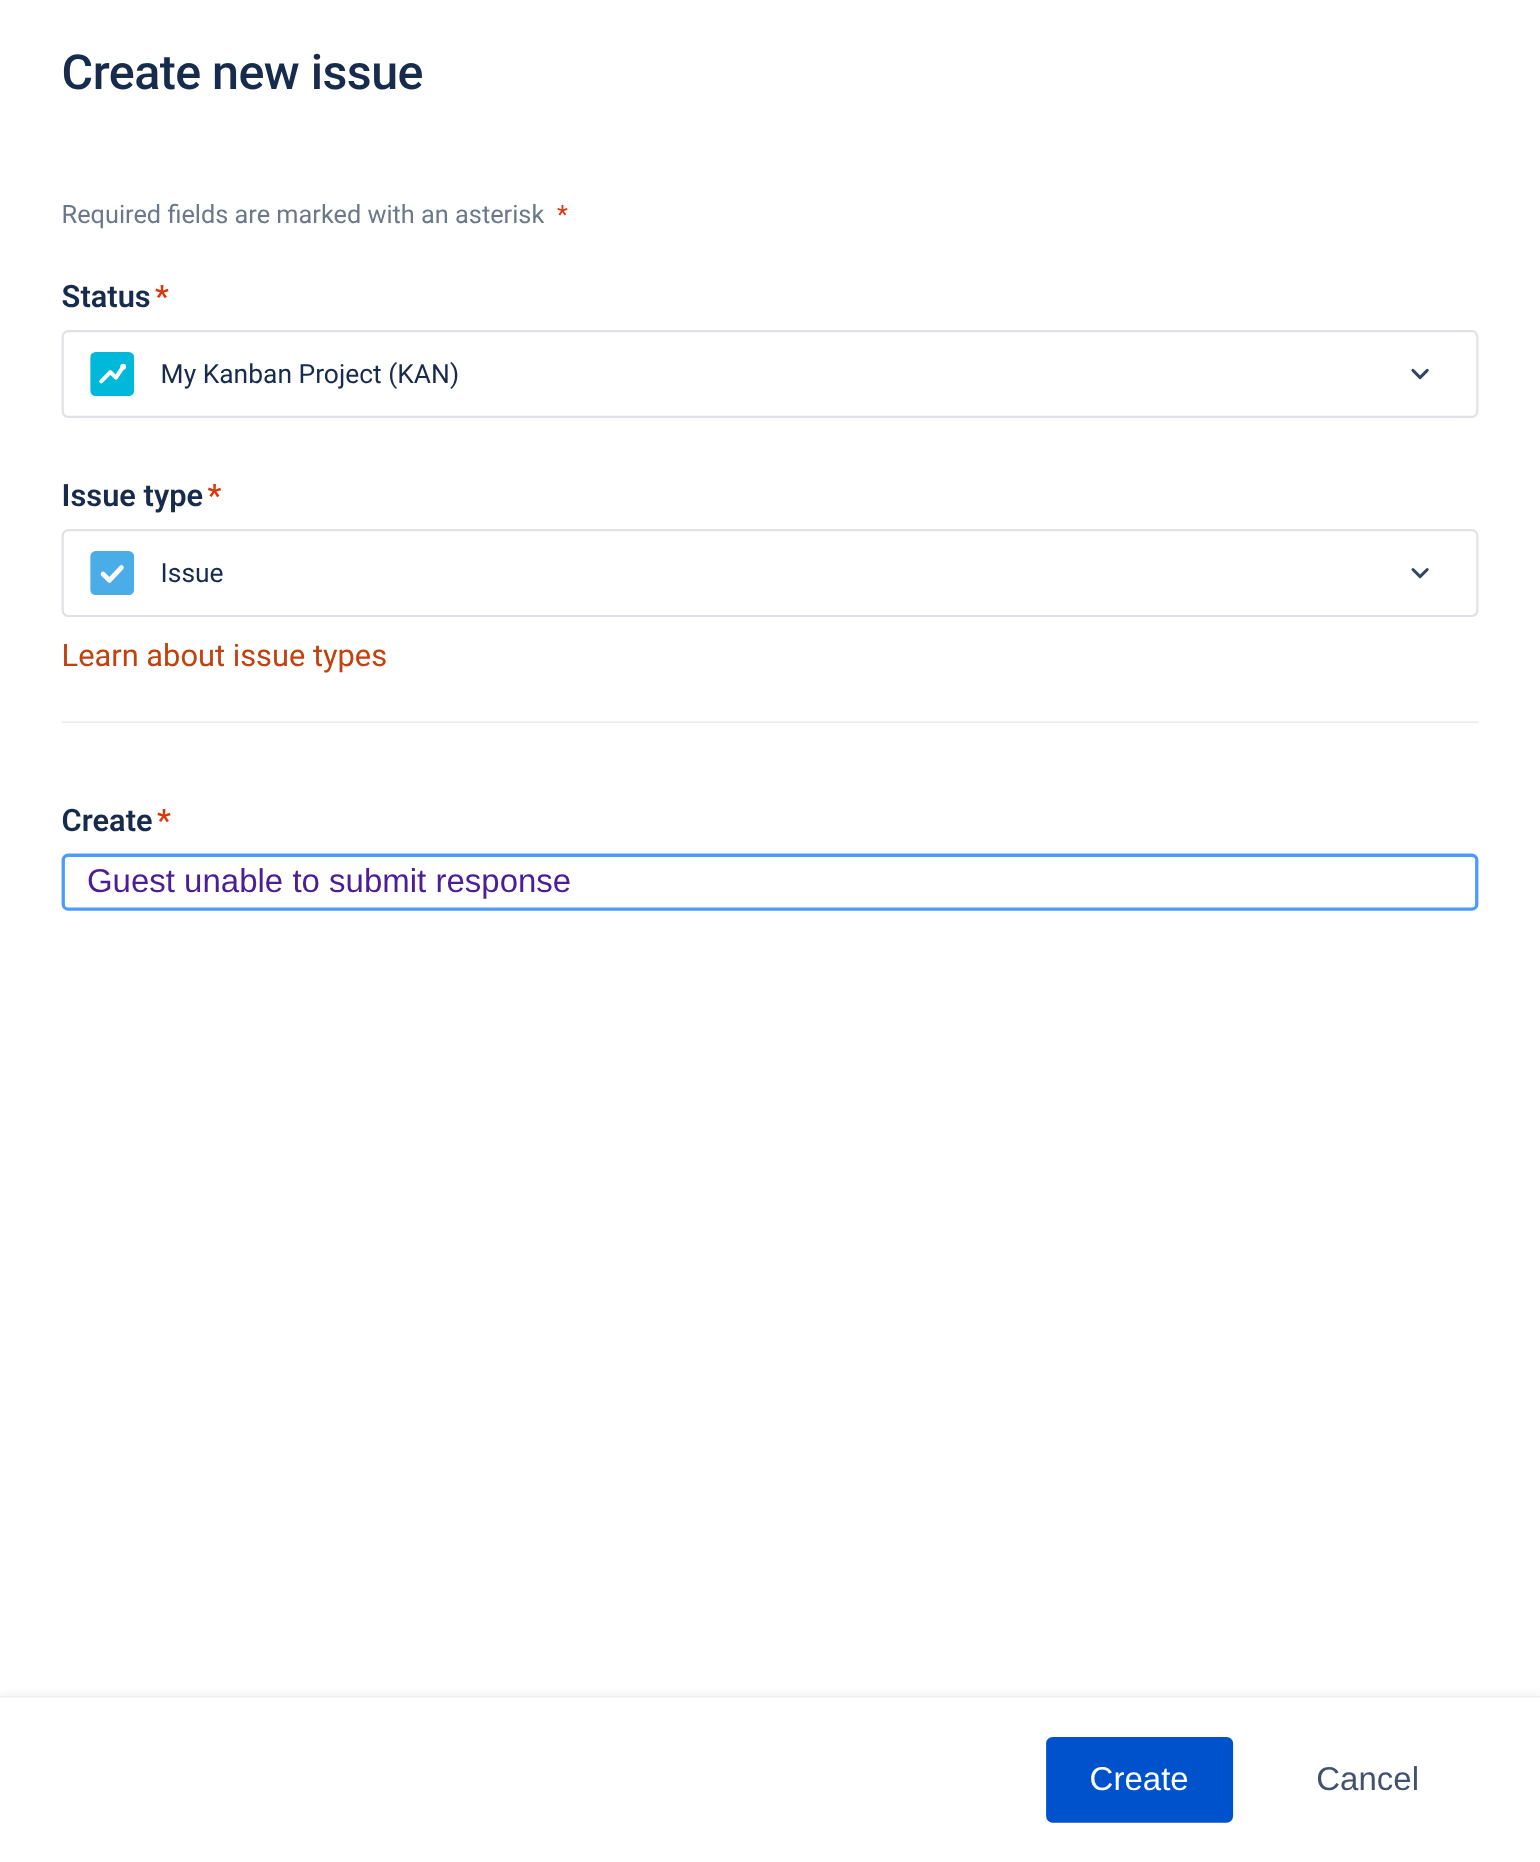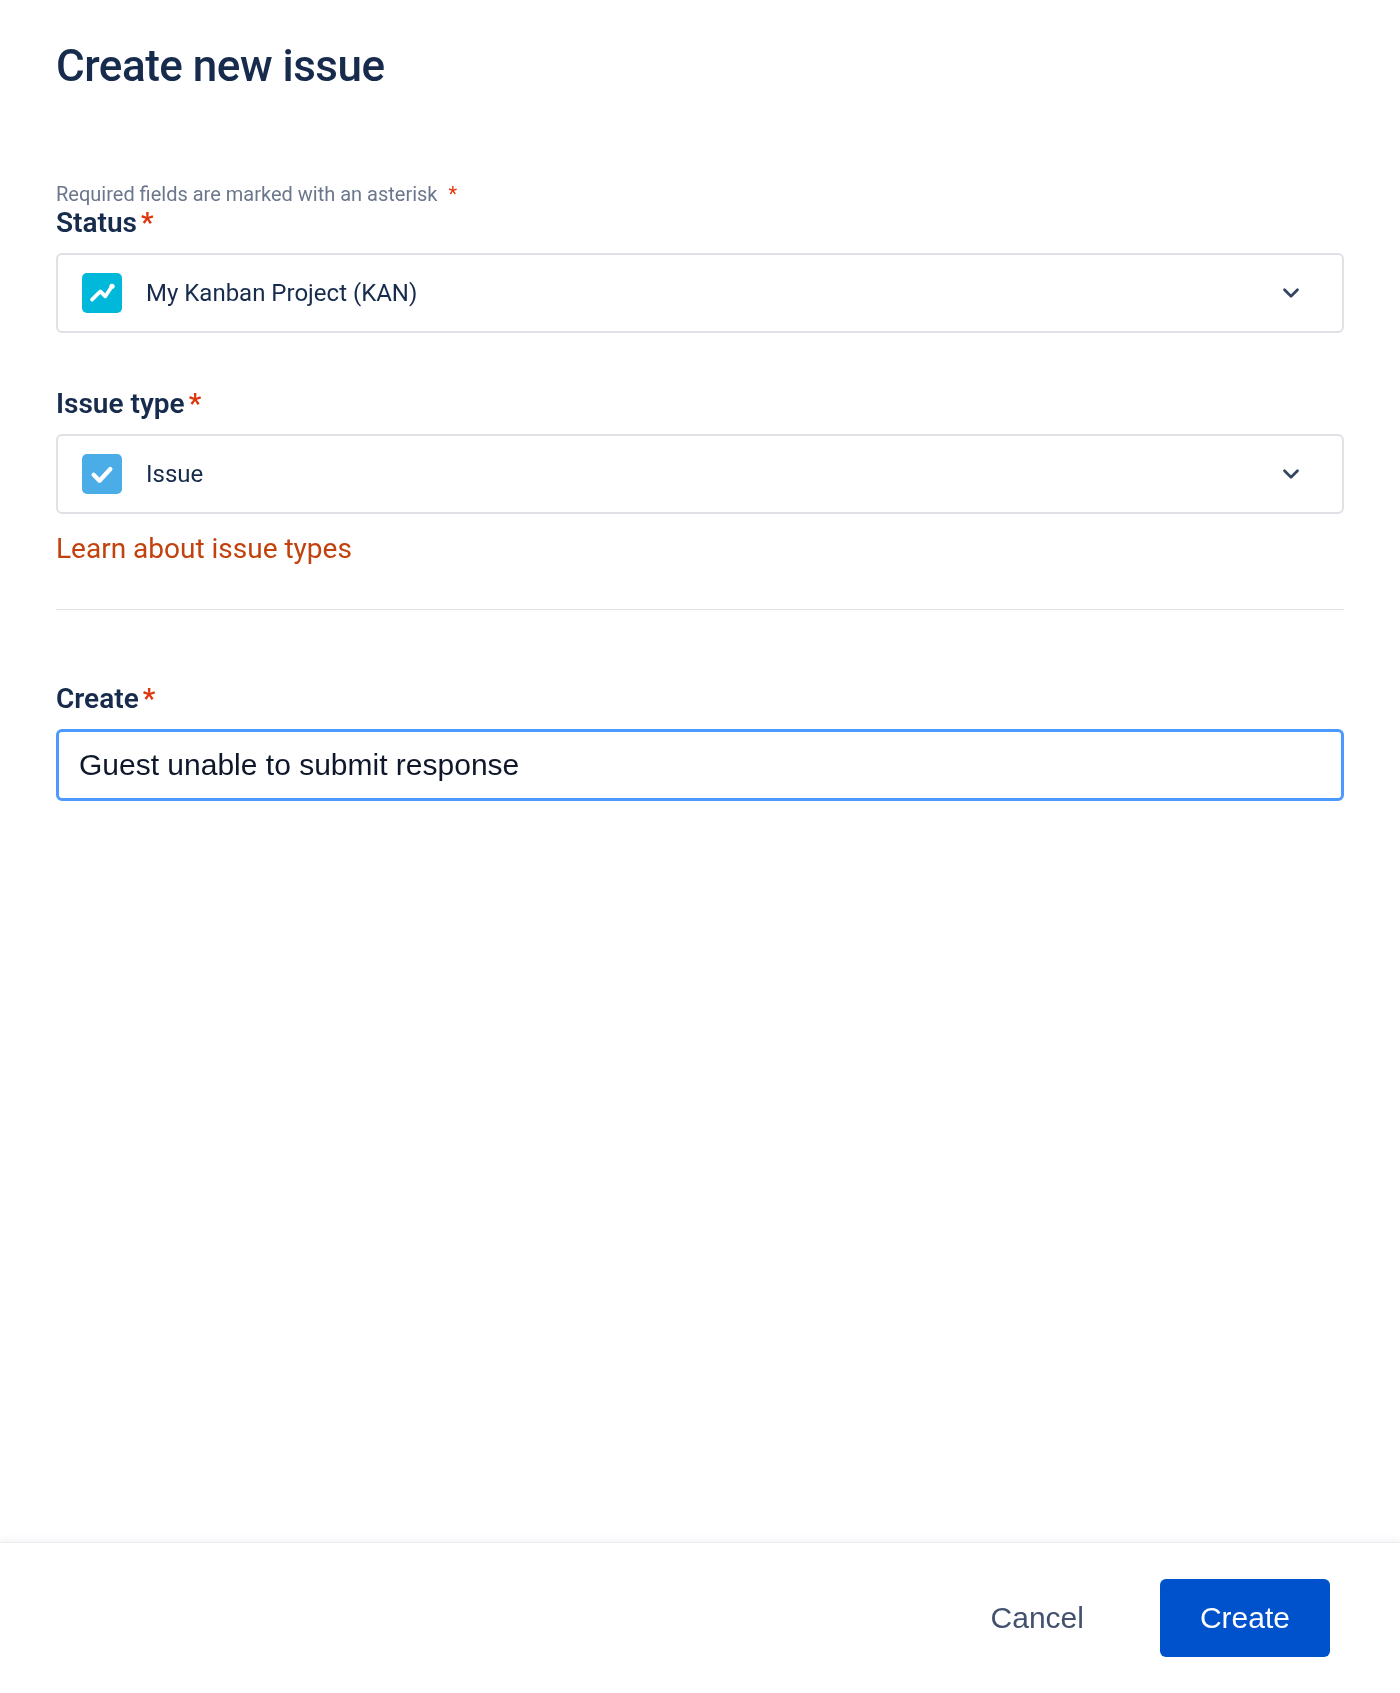--- a/index.html
+++ b/index.html
@@ -20,22 +20,23 @@
       max-width: 1400px;
     }
     .dialog-title {
       font-size: 44px;
       font-weight: 500;
       color: #172B4D;
       margin-bottom: 90px;
       letter-spacing: -0.5px;
     }
     .required-note {
-      font-size: 20px;
+      font-size: 23px;
       color: #6B778C;
+      margin-bottom: 44px;
     }
     .required-note .asterisk {
       color: #DE350B;
       margin-left: 6px;
     }
     .field-group {
       margin-bottom: 54px;
     }
     .field-label {
       font-size: 28px;
@@ -114,23 +115,23 @@
     }
     .helper-text {
       font-size: 24px;
       color: #6B778C;
       margin-bottom: 54px;
     }
     .text-input {
       width: 100%;
       border: 3px solid #4C9AFF;
       border-radius: 6px;
-      padding: 16px 20px;
+      padding: 6px 20px;
       font-size: 30px;
-      color: #0f172a;
+      color: #4c1d95;
       outline: none;
       background: #ffffff;
     }
     .footer {
       position: absolute;
       bottom: 0;
       left: 0;
       right: 0;
       border-top: 1px solid #EBECF0;
       padding: 36px 70px;
@@ -222,15 +223,15 @@
     <div class="field-label">
       <span>Create</span>
       <span class="asterisk">*</span>
     </div>
     <input type="text" class="text-input" value="Guest unable to submit response" style="">
   </div>
 
 </div>
 
 <div class="footer">
+  <button class="btn btn-primary">Create</button>
   <button class="btn btn-cancel">Cancel</button>
-  <button class="btn btn-primary">Create</button>
 </div>
 
 </body></html>

